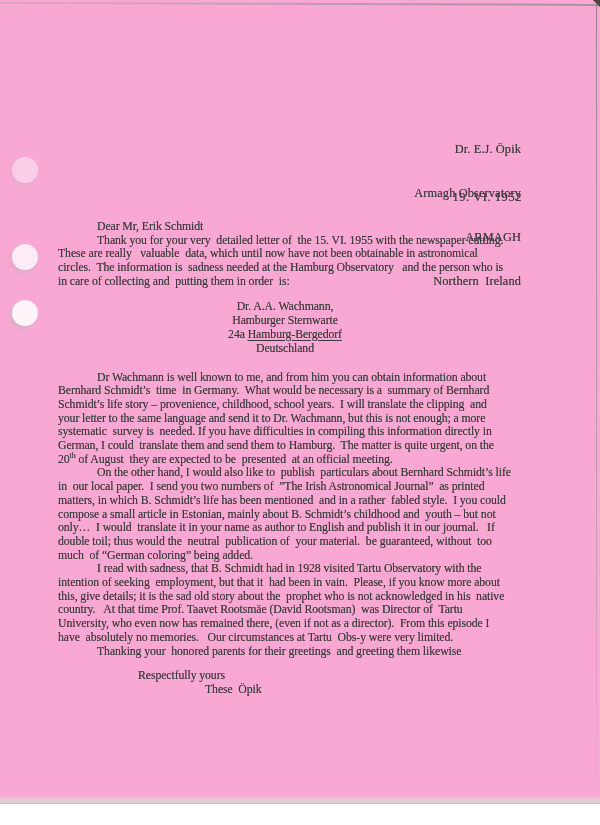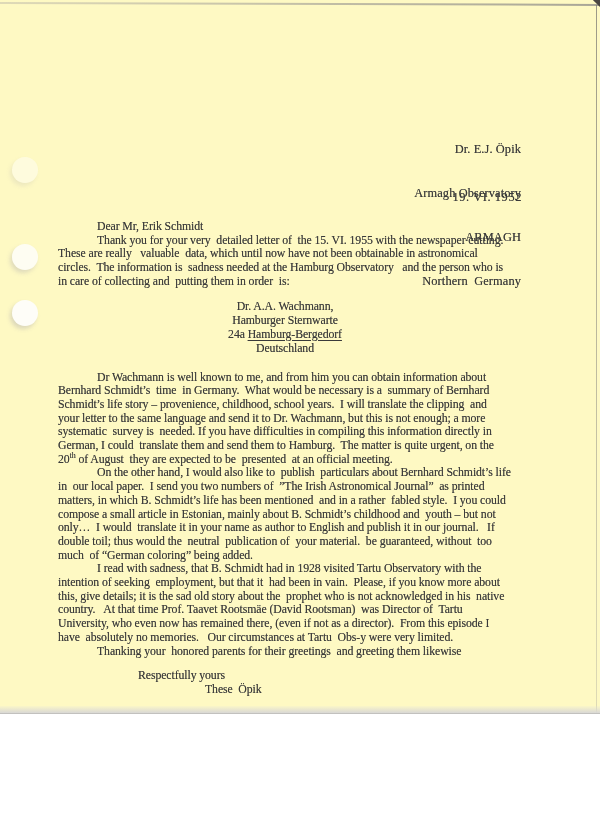--- a/index.html
+++ b/index.html
@@ -3,22 +3,22 @@
 <meta charset="utf-8">
 <style>
   html, body {
     margin: 0;
     padding: 0;
     background: #ffffff;
   }
   .paper {
     position: relative;
     width: 600px;
-    height: 714px;
-    background: #fef9c3;
+    height: 804px;
+    background: #f9a8d4;
     overflow: hidden;
     font-family: "Liberation Serif", serif;
     color: #3a3a3a;
   }
   
   .edge-top {
     position: absolute; top: 2px; left: 0; width: 600px; height: 2px;
     background: linear-gradient(to right, rgba(175,170,165,0.40), rgba(140,138,135,0.75));
     transform: rotate(0.18deg); transform-origin: left center;
   }
@@ -94,21 +94,21 @@
   <div class="edge-right"></div>
   <div class="edge-bottom"></div>
   <div class="hole hole1"></div>
   <div class="hole hole2"></div>
   <div class="hole hole3"></div>
 
   <div class="sender">
     <div>Dr. E.J. Öpik</div>
     <div>Armagh Observatory</div>
     <div>ARMAGH</div>
-    <div>Northern  Germany</div>
+    <div>Northern  Ireland</div>
   </div>
 
   <div class="date">19. VI. 1952</div>
 
   <div class="body-flow">
 
     <div class="line indent salutation">Dear Mr, Erik Schmidt</div>
 
     <div class="line indent">Thank you for your very  detailed letter of  the 15. VI. 1955 with the newspaper cutting.</div>
     <div class="line">These are really   valuable  data, which until now have not been obtainable in astronomical</div>

